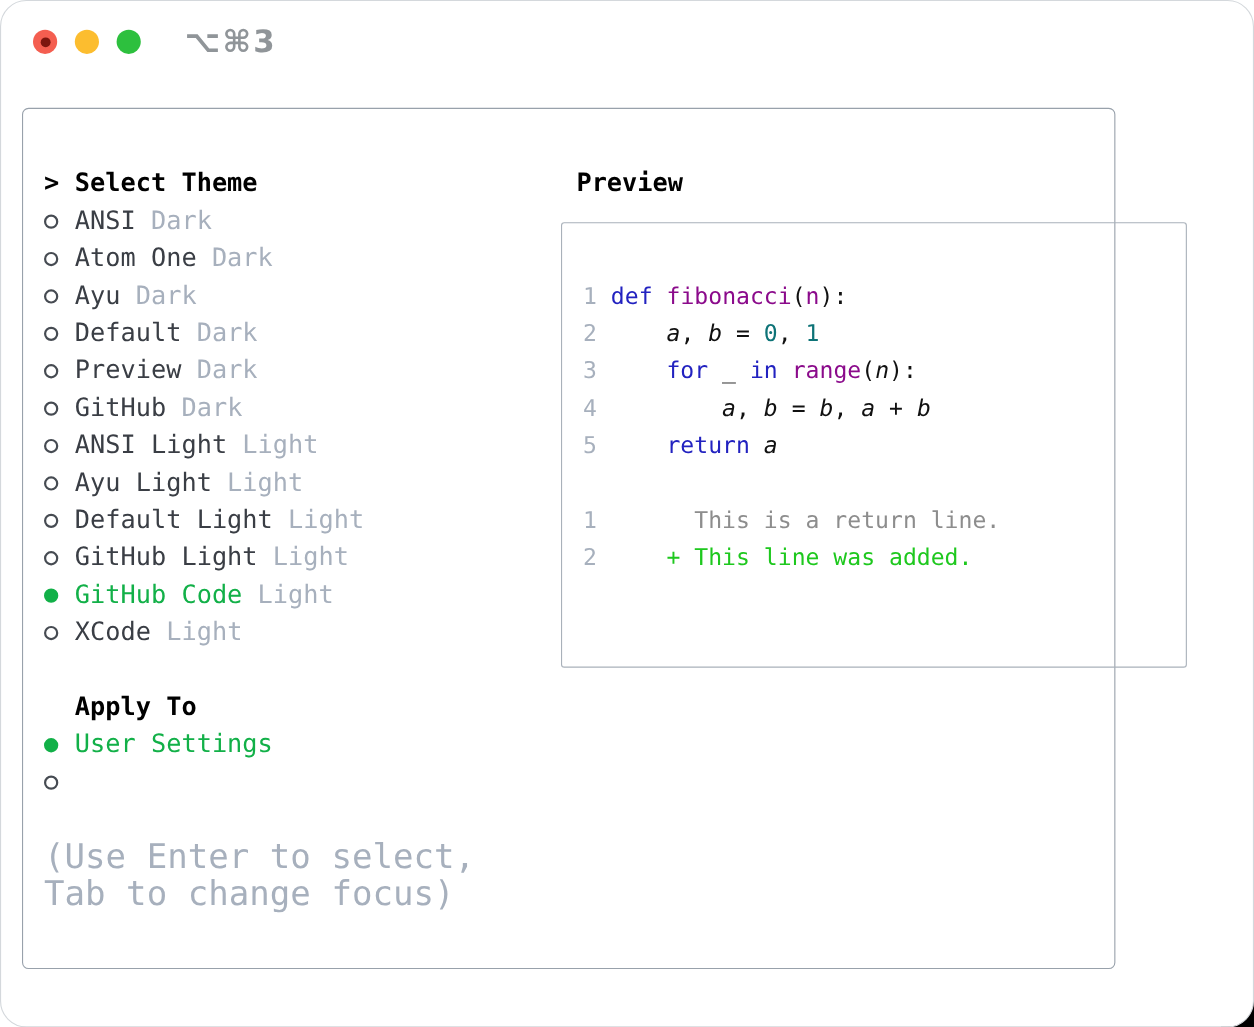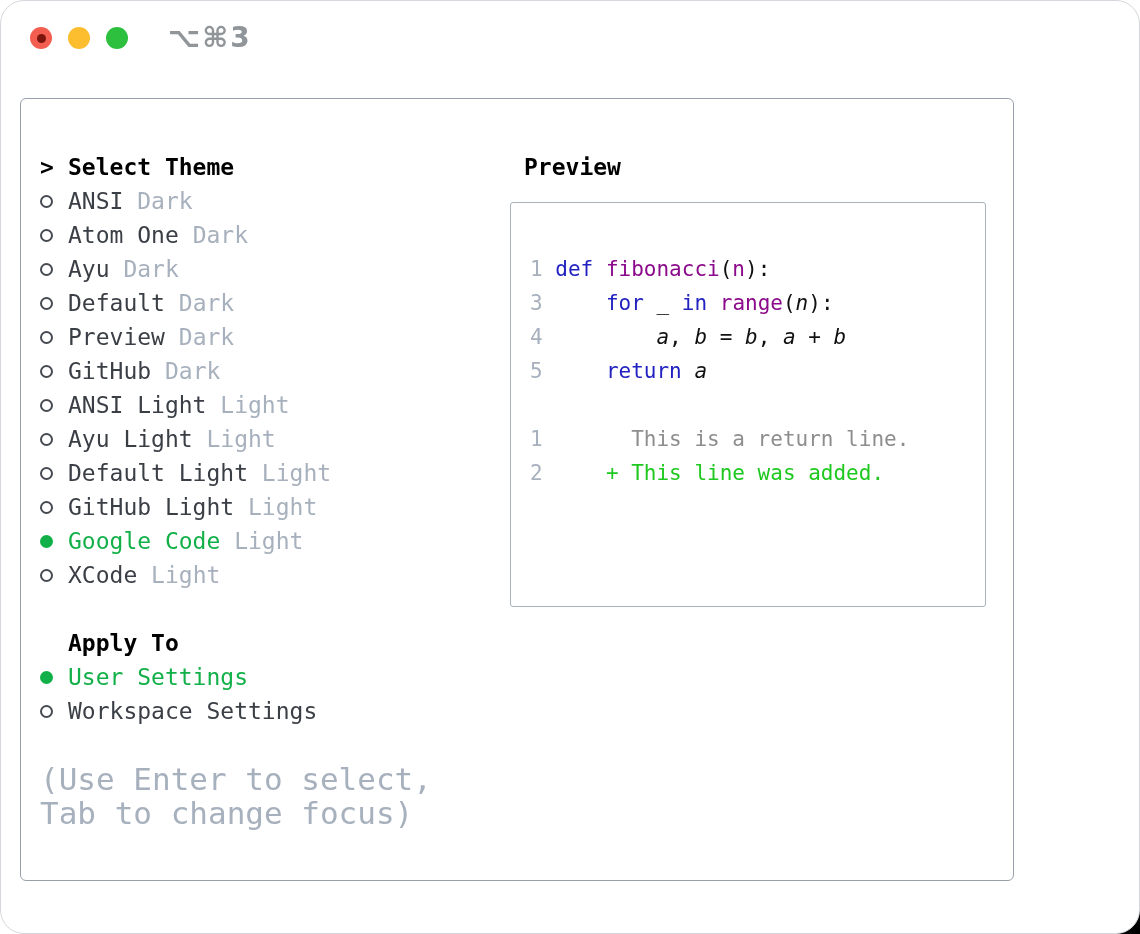--- a/index.html
+++ b/index.html
@@ -45,21 +45,21 @@
   .bullet{width:13px;height:13px;border:2px solid #464b52;border-radius:50%;}
   .bullet.sel{background:var(--accent-green);border-color:var(--accent-green);}
   .name{color:var(--text-dark);}
   .name.sel{color:var(--accent-green);}
   .variant{color:var(--muted-gray);}
   .spacer{height:34px;}
   .help{width:432px;font-size:31px;line-height:34px;color:var(--muted-gray);}
   
   .preview-header{position:absolute;left:503px;top:51px;height:34px;display:flex;align-items:center;font-size:23px;}
   .preview-box{
-    position:absolute;left:489px;top:103px;width:476px;height:405px;
+    position:absolute;left:489px;top:103px;width:569px;height:405px;
     border:1.5px solid var(--preview-border);border-radius:3px;
     padding:49px 0 0 19px;overflow:hidden;
   }
   .pline{height:34px;line-height:34px;font-size:21px;white-space:pre;}
   .tk-lnum{color:var(--muted-gray);}
   .tk-kw{color:var(--keyword-blue);}
   .tk-fn{color:var(--function-purple);}
   .tk-param{color:var(--function-purple);}
   .tk-num{color:var(--number-teal);}
   .tk-var{color:#111;font-style:italic;}
@@ -95,47 +95,48 @@
           <div class="row"><span class="slot"><span class="bullet"></span></span><span class="name">ANSI</span><span class="variant"> Dark</span></div>
           <div class="row"><span class="slot"><span class="bullet"></span></span><span class="name">Atom One</span><span class="variant"> Dark</span></div>
           <div class="row"><span class="slot"><span class="bullet"></span></span><span class="name">Ayu</span><span class="variant"> Dark</span></div>
           <div class="row"><span class="slot"><span class="bullet"></span></span><span class="name">Default</span><span class="variant"> Dark</span></div>
           <div class="row"><span class="slot"><span class="bullet"></span></span><span class="name">Preview</span><span class="variant"> Dark</span></div>
           <div class="row"><span class="slot"><span class="bullet"></span></span><span class="name">GitHub</span><span class="variant"> Dark</span></div>
           <div class="row"><span class="slot"><span class="bullet"></span></span><span class="name">ANSI Light</span><span class="variant"> Light</span></div>
           <div class="row"><span class="slot"><span class="bullet"></span></span><span class="name">Ayu Light</span><span class="variant"> Light</span></div>
           <div class="row"><span class="slot"><span class="bullet"></span></span><span class="name">Default Light</span><span class="variant"> Light</span></div>
           <div class="row"><span class="slot"><span class="bullet"></span></span><span class="name">GitHub Light</span><span class="variant"> Light</span></div>
-          <div class="row"><span class="slot"><span class="bullet sel"></span></span><span class="name sel">Google Code</span><span class="variant"> Light</span></div>
+          <div class="row"><span class="slot"><span class="bullet sel"></span></span><span class="name sel">GitHub Code</span><span class="variant"> Light</span></div>
           <div class="row"><span class="slot"><span class="bullet"></span></span><span class="name">XCode</span><span class="variant"> Light</span></div>
         </div>
 
       <div class="spacer"></div>
 
       <div class="row">
         <span class="slot"></span>
         <span class="header-text">Apply To</span>
       </div>
 
       <div id="apply-list">
           <div class="row"><span class="slot"><span class="bullet sel"></span></span><span class="name sel">User Settings</span></div>
-          <div class="row"><span class="slot"><span class="bullet"></span></span><span class="name">Workspace Settings</span></div>
+          <div class="row"><span class="slot"><span class="bullet"></span></span></div>
         </div>
 
       <div class="spacer"></div>
 
       <div class="help">(Use Enter to select, Tab to change focus)</div>
     </div>
 
     <div class="preview-header">
       <span class="header-text">Preview</span>
     </div>
 
     <div class="preview-box" id="preview-box">
         <div class="pline"><span class="tk-lnum">1</span><span class="tk-plain"> </span><span class="tk-kw">def</span><span class="tk-plain"> </span><span class="tk-fn">fibonacci</span><span class="tk-plain">(</span><span class="tk-param">n</span><span class="tk-plain">):</span></div>
+        <div class="pline"><span class="tk-lnum">2</span><span class="tk-plain">     </span><span class="tk-var">a</span><span class="tk-plain">, </span><span class="tk-var">b</span><span class="tk-plain"> = </span><span class="tk-num">0</span><span class="tk-plain">, </span><span class="tk-num">1</span></div>
         <div class="pline"><span class="tk-lnum">3</span><span class="tk-plain">     </span><span class="tk-kw">for</span><span class="tk-plain"> </span><span class="tk-var">_</span><span class="tk-plain"> </span><span class="tk-kw">in</span><span class="tk-plain"> </span><span class="tk-fn">range</span><span class="tk-plain">(</span><span class="tk-var">n</span><span class="tk-plain">):</span></div>
         <div class="pline"><span class="tk-lnum">4</span><span class="tk-plain">         </span><span class="tk-var">a</span><span class="tk-plain">, </span><span class="tk-var">b</span><span class="tk-plain"> = </span><span class="tk-var">b</span><span class="tk-plain">, </span><span class="tk-var">a</span><span class="tk-plain"> + </span><span class="tk-var">b</span></div>
         <div class="pline"><span class="tk-lnum">5</span><span class="tk-plain">     </span><span class="tk-kw">return</span><span class="tk-plain"> </span><span class="tk-var">a</span></div>
         <div class="pline"></div>
         <div class="pline"><span class="tk-lnum">1</span><span class="tk-plain">       </span><span class="tk-ctx">This is a return line.</span></div>
         <div class="pline"><span class="tk-lnum">2</span><span class="tk-plain">     </span><span class="tk-add">+ This line was added.</span></div>
       </div>
 
   </div>
 </div>

